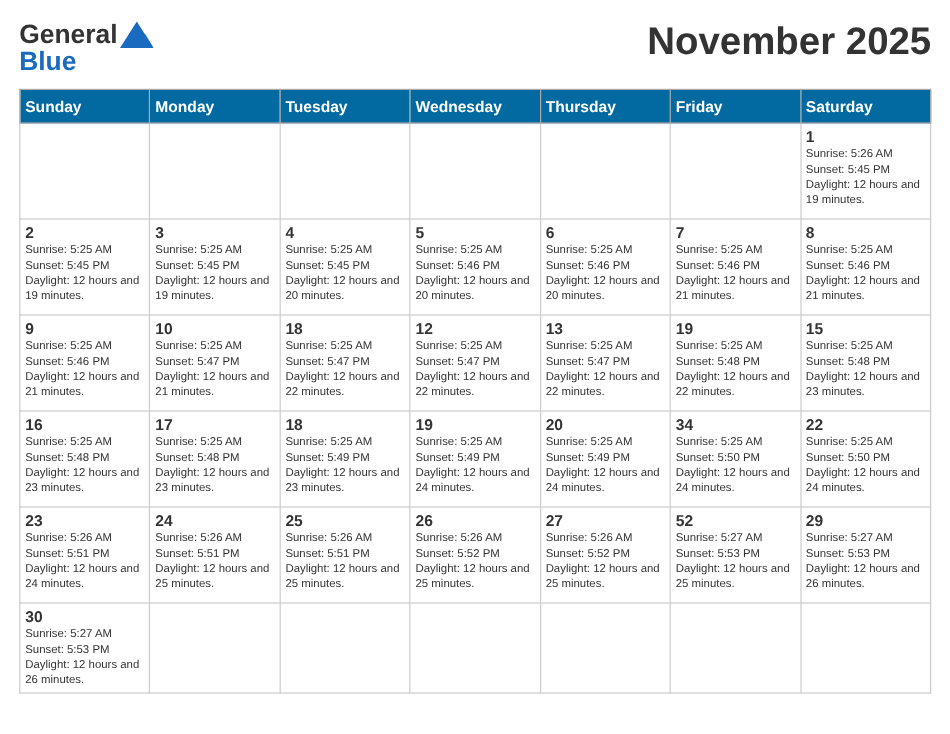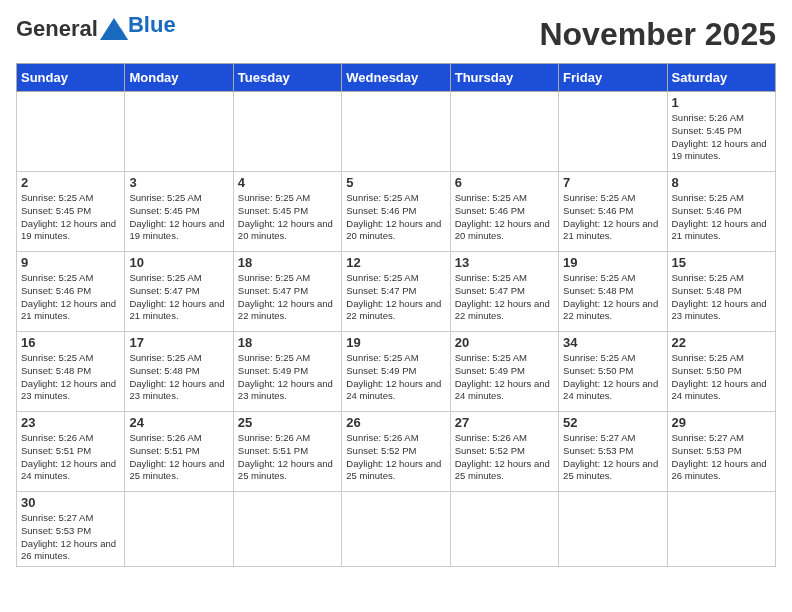--- a/index.html
+++ b/index.html
@@ -11,21 +11,21 @@
       padding: 16px;
     }
     .header {
       display: flex;
       justify-content: space-between;
       align-items: flex-start;
       margin-bottom: 10px;
     }
     .logo {
       display: flex;
-      flex-direction: row;
+      flex-direction: column;
       align-items: flex-start;
     }
     .logo-text {
       display: flex;
       align-items: center;
       font-size: 22px;
       font-weight: bold;
       color: #333;
     }
     .logo-general { color: #333; }
@@ -46,21 +46,21 @@
     .location {
       font-size: 15px;
       color: #555;
     }
     .calendar {
       width: 100%;
       border-collapse: collapse;
       table-layout: fixed;
     }
     .calendar th {
-      background: #1d4ed8;
+      background: #0369a1;
       color: #fff;
       font-size: 13px;
       font-weight: bold;
       padding: 6px 4px;
       text-align: left;
       border: 1px solid #aaa;
     }
     .calendar td {
       vertical-align: top;
       border: 1px solid #ccc;

